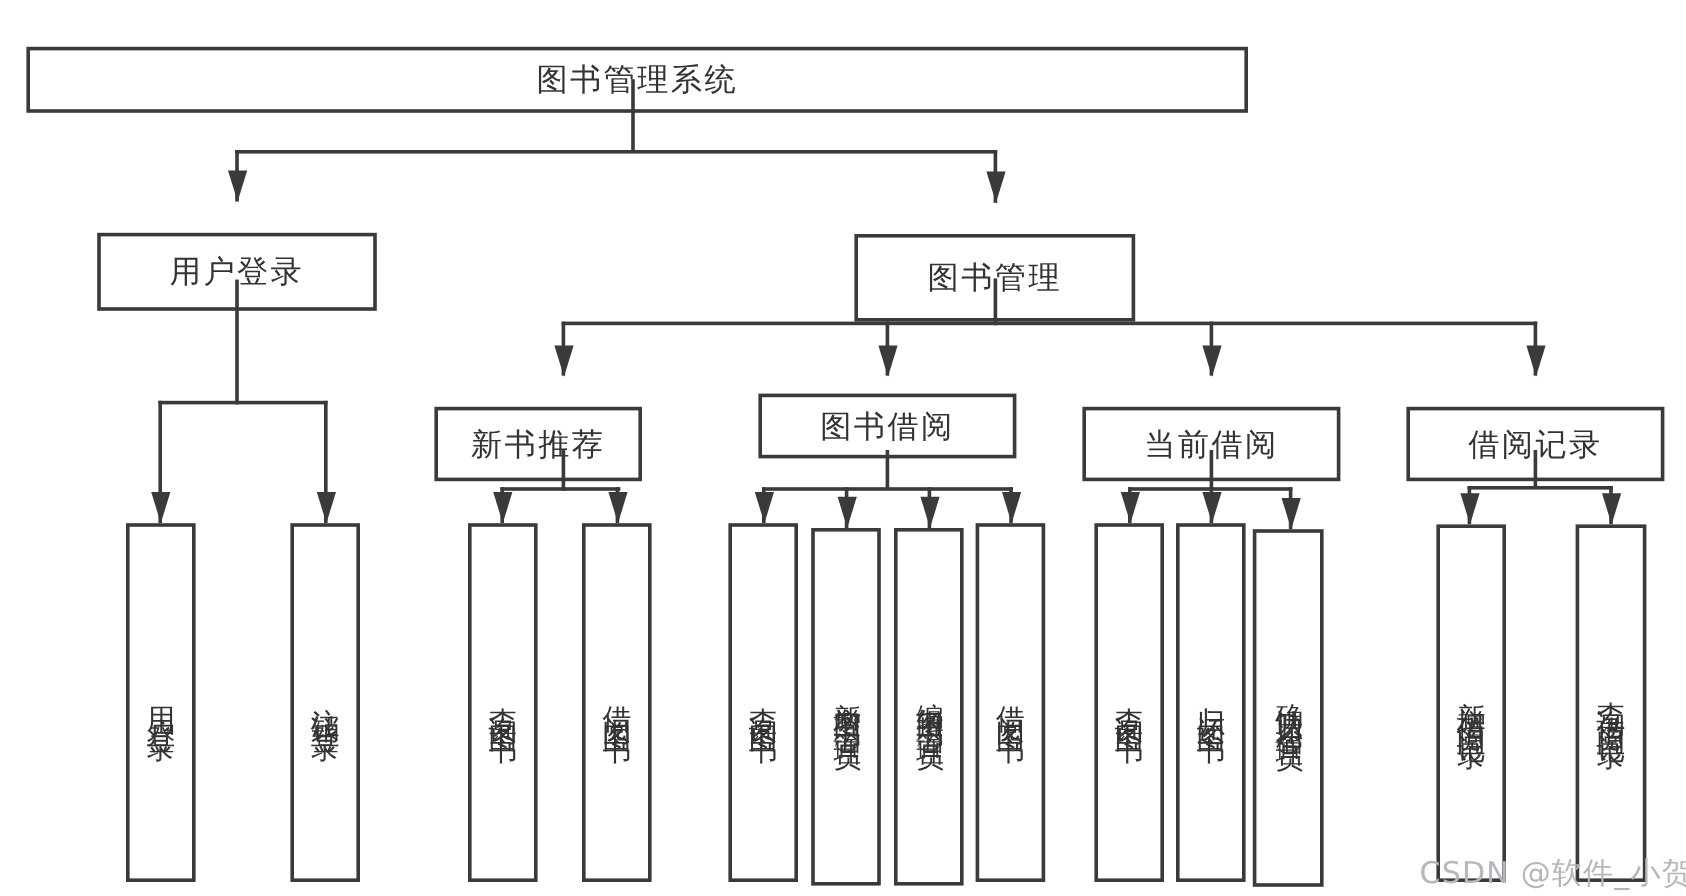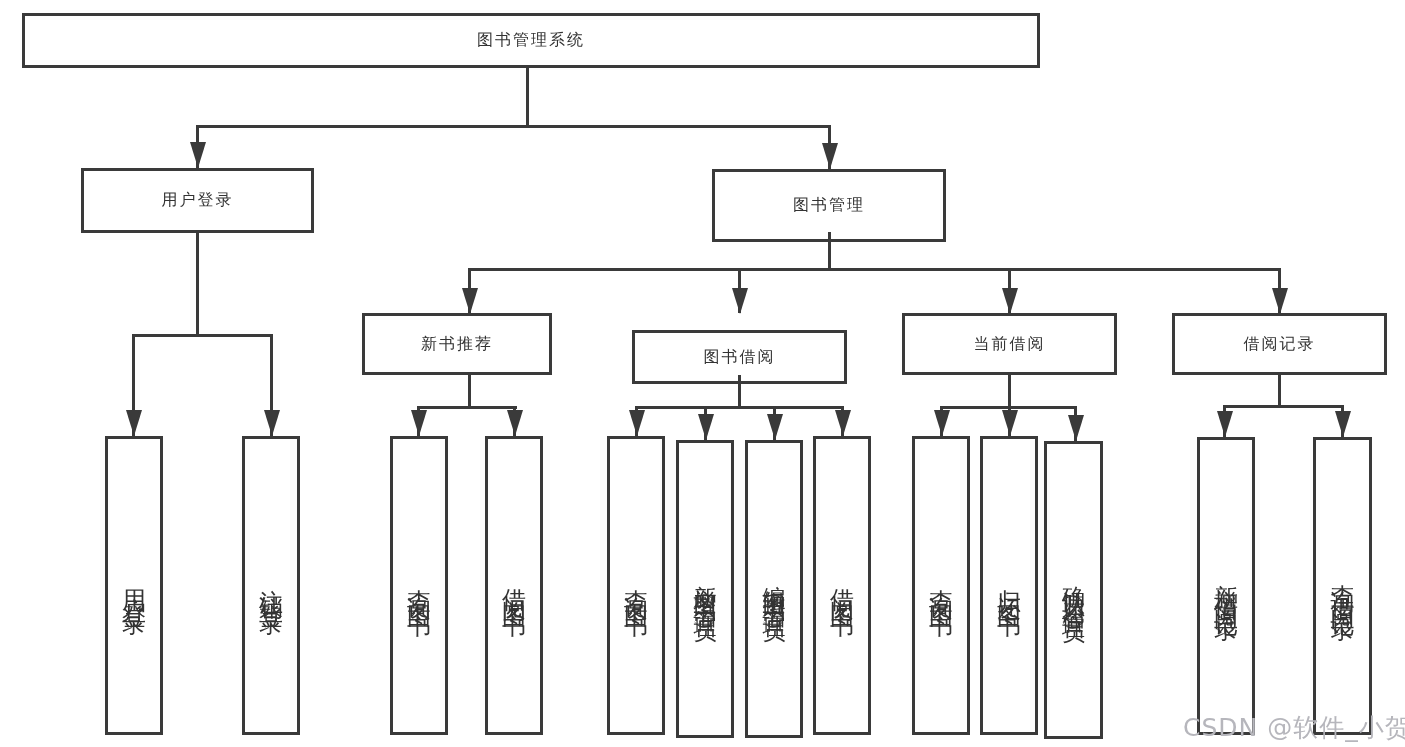--- a/index.html
+++ b/index.html
@@ -13,21 +13,21 @@
   .node {
     position:absolute;
     box-sizing:border-box;
     border:3px solid #3a3a3a;
     background:#ffffff;
     display:flex;
     align-items:center;
     justify-content:center;
     color:#333333;
   }
-  .hnode { font-size:16px; letter-spacing:2px; }
+  .hnode { font-size:26px; letter-spacing:2px;margin-top:26px; }
   .vnode { font-size:24px; }
   .vnode > span {
     writing-mode:vertical-rl;
     text-orientation:mixed;
     letter-spacing:8px;
     line-height:1;
   }
   .vnode.long > span { letter-spacing:5px; font-size:23px; }
   .vnode.mid  > span { letter-spacing:7px; }
   .line  { position:absolute; background:#3a3a3a; }
@@ -82,24 +82,24 @@
   <div class="line" style="left:468px; top:268px; width:813px; height:3px;"></div>
   <div class="line" style="left:468px; top:268px; width:3px; height:45px;"></div>
   <div class="arrow" style="left:462px; top:288px;"></div>
   <div class="line" style="left:738px; top:268px; width:3px; height:45px;"></div>
   <div class="arrow" style="left:732px; top:288px;"></div>
   <div class="line" style="left:1008px; top:268px; width:3px; height:45px;"></div>
   <div class="arrow" style="left:1002px; top:288px;"></div>
   <div class="line" style="left:1278px; top:268px; width:3px; height:45px;"></div>
   <div class="arrow" style="left:1272px; top:288px;"></div>
 
-  <div class="node hnode" style="left:362px; top:313px; width:190px; height:62px;">
+  <div class="node hnode" style="left:362px; top:313px; width:173px; height:62px;">
     <span>新书推荐</span>
   </div>
-  <div class="node hnode" style="left:632px; top:330px; width:215px; height:54px;text-align:center;">
+  <div class="node hnode" style="left:632px; top:302px; width:215px; height:54px;text-align:center;">
     <span>图书借阅</span>
   </div>
   <div class="node hnode" style="left:1172px; top:313px; width:215px; height:62px;">
     <span>借阅记录</span>
   </div>
   <div class="node hnode" style="left:902px; top:313px; width:215px; height:62px;">
     <span>当前借阅</span>
   </div>
 
   <div class="line" style="left:468px; top:375px; width:3px; height:34px;"></div>

